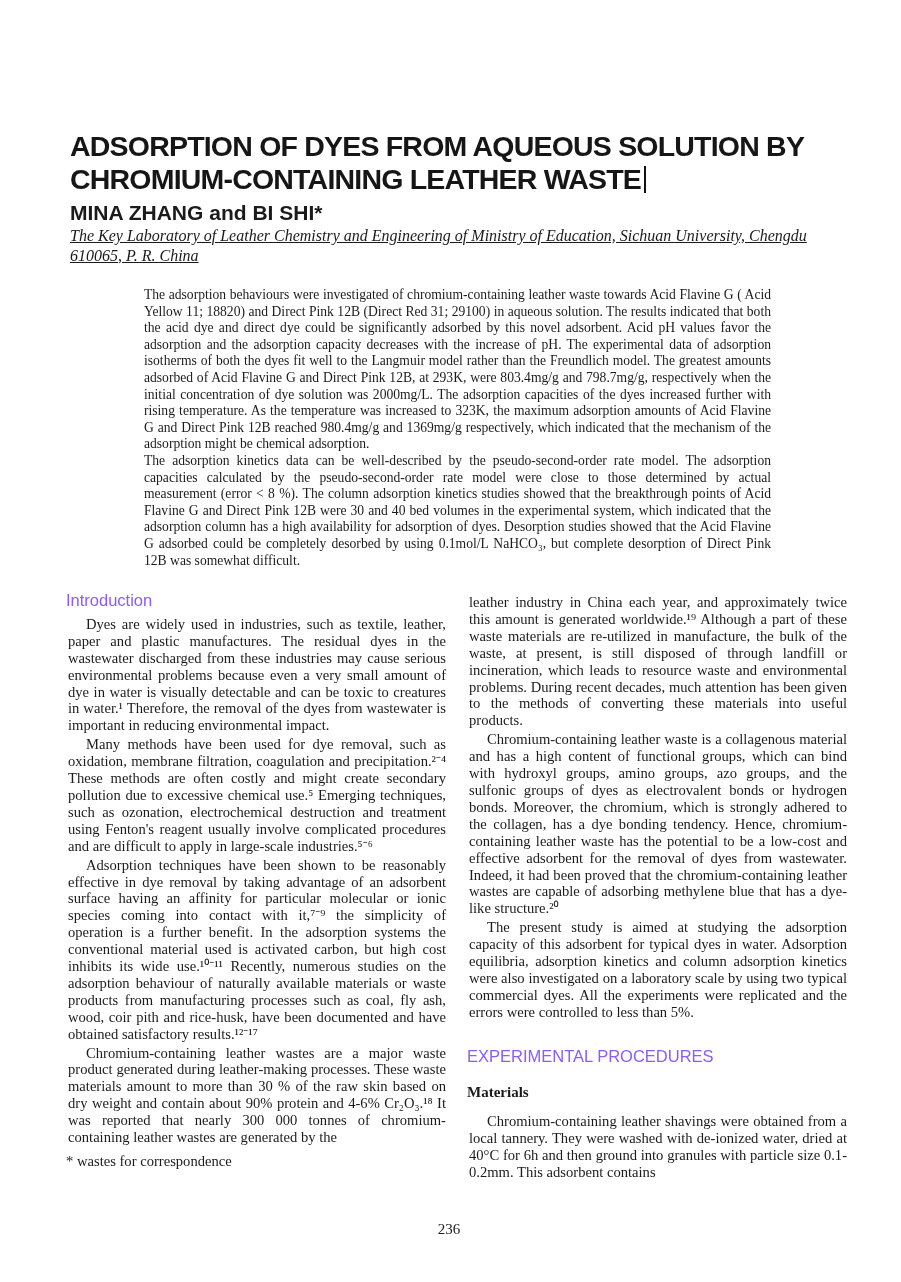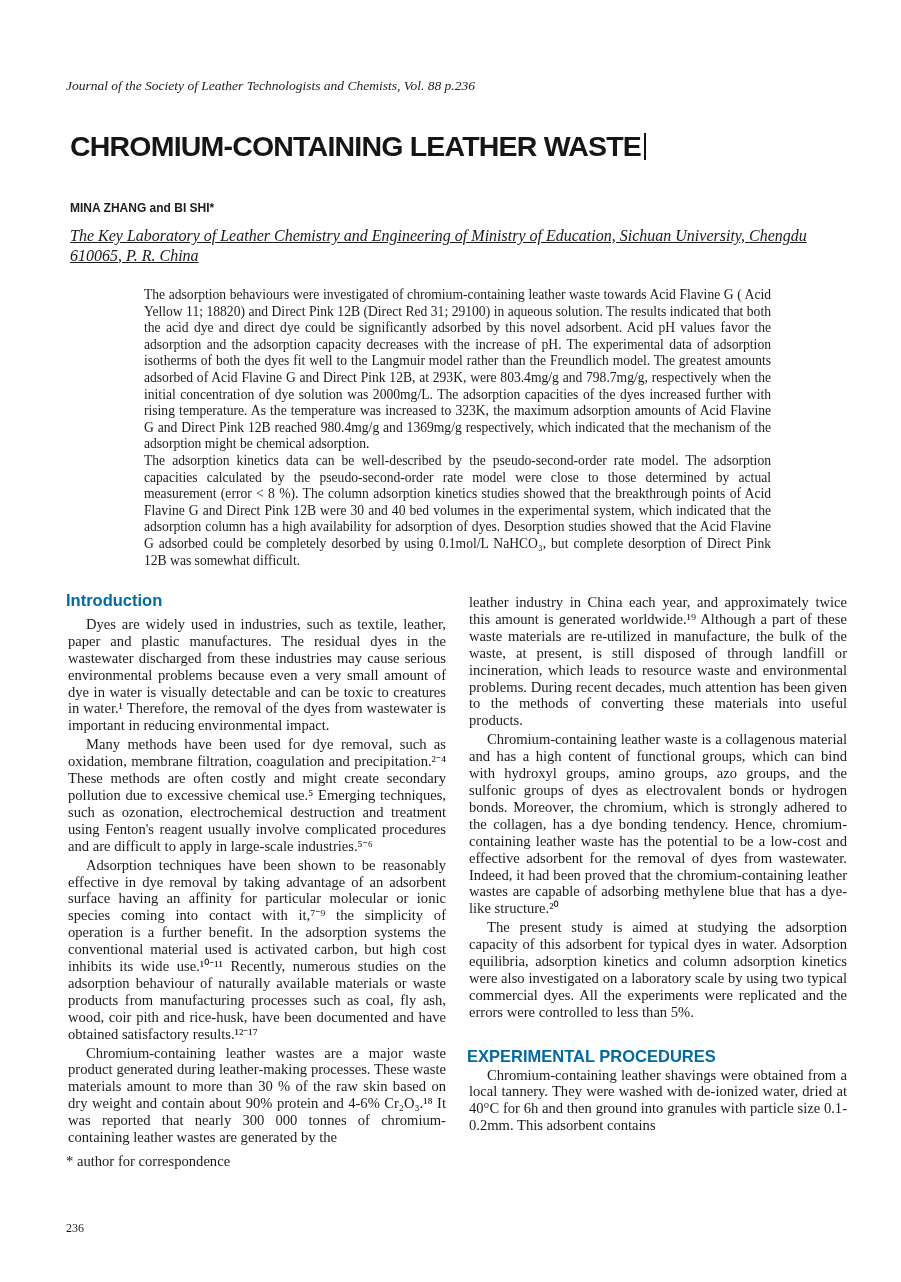--- a/index.html
+++ b/index.html
@@ -15,21 +15,21 @@
     position: absolute; left: 70px; top: 130px;
     font-family: "Liberation Sans", sans-serif; font-weight: bold;
     font-size: 28.5px; line-height: 33px; letter-spacing: -0.8px; color: #161616;
   }
   .caret {
     display: inline-block; width: 2px; height: 27px; background: #111;
     vertical-align: -4px; margin-left: 3px;
   }
   .authors {
     position: absolute; left: 70px; top: 201px;
-    font-family: "Liberation Sans", sans-serif; font-weight: bold; font-size: 12px;
+    font-family: "Liberation Sans", sans-serif; font-weight: bold; font-size: 21px;
   }
   .affiliation {
     position: absolute; left: 70px; top: 226px; width: 768px;
     font-family: "Liberation Serif", serif; font-style: italic;
     font-size: 16px; line-height: 19.5px; text-decoration: underline;
   }
   .summary {
     position: absolute; left: 144px; top: 287px; width: 627px;
     font-family: "Liberation Serif", serif; font-size: 13.6px; line-height: 16.6px;
     text-align: justify;
@@ -41,70 +41,71 @@
     display: flex; gap: 19px;
   }
   .col {
     width: 382px;
     font-family: "Liberation Serif", serif; font-size: 14.6px; line-height: 16.9px;
     text-align: justify;
   }
   .col p { margin: 2px; }
   .col p.indent { text-indent: 18px; }
   .section-sans {
-    font-family: "Liberation Sans", sans-serif; font-weight: bold;
-    font-size: 16.5px; margin: 0 0 7px 0; color: #0369a1;
+    font-family: "Liberation Sans", sans-serif; font-weight: normal;
+    font-size: 16.5px; margin: 0 0 7px 0; color: #8b5cf6;
   }
   .section-sans.exp { margin: 27px 0 0 0; }
   .materials-heading {
     font-family: "Liberation Serif", serif; font-weight: bold;
     font-size: 15px; margin: 19px 0 13px 0;
   }
   .footnote { margin-top: 7px; }
   .page-number {
     position: absolute; left: 66px; top: 1221px; width: 766px;
-    text-align: left; font-family: "Liberation Serif", serif; font-size: 12px;
+    text-align: center; font-family: "Liberation Serif", serif; font-size: 15px;
   }
 </style>
 </head>
 <body>
 
 <div class="page">
 
-  <div class="journal-line">Journal of the Society of Leather Technologists and Chemists, Vol. 88 p.236</div>
 
   <div class="title">
+    <div><span>ADSORPTION OF DYES FROM AQUEOUS SOLUTION BY</span></div>
     <div><span>CHROMIUM-CONTAINING LEATHER WASTE</span><span class="caret"></span></div>
   </div>
 
   <div class="authors">MINA ZHANG and BI SHI*</div>
 
   <div class="affiliation">The Key Laboratory of Leather Chemistry and Engineering of Ministry of Education, Sichuan University, Chengdu 610065, P. R. China</div>
 
   <div class="summary">
     <p>The adsorption behaviours were investigated of chromium-containing leather waste towards Acid Flavine G ( Acid Yellow 11; 18820) and Direct Pink 12B (Direct Red 31; 29100) in aqueous solution. The results indicated that both the acid dye and direct dye could be significantly adsorbed by this novel adsorbent. Acid pH values favor the adsorption and the adsorption capacity decreases with the increase of pH. The experimental data of adsorption isotherms of both the dyes fit well to the Langmuir model rather than the Freundlich model. The greatest amounts adsorbed of Acid Flavine G and Direct Pink 12B, at 293K, were 803.4mg/g and 798.7mg/g, respectively when the initial concentration of dye solution was 2000mg/L. The adsorption capacities of the dyes increased further with rising  temperature. As the temperature was increased to 323K, the maximum adsorption amounts of Acid Flavine G and Direct Pink 12B reached 980.4mg/g and 1369mg/g respectively, which indicated that the mechanism of the adsorption might be chemical adsorption.</p>
     <p>The adsorption kinetics data can be well-described by the pseudo-second-order rate model. The adsorption capacities calculated by the pseudo-second-order rate model were close to those determined by actual measurement (error &lt; 8 %). The column adsorption kinetics studies showed that the breakthrough points of Acid Flavine G and Direct Pink 12B were 30 and 40 bed volumes in the experimental system, which indicated that the adsorption column has a high availability for adsorption of dyes. Desorption studies showed that the Acid Flavine G adsorbed could be completely desorbed by using 0.1mol/L NaHCO₃, but complete desorption of Direct Pink 12B was somewhat difficult.</p>
   </div>
 
   <div class="columns">
 
     <div class="col">
       <h2 class="section-sans">Introduction</h2>
       <p class="indent">Dyes are widely used in industries, such as textile, leather, paper and plastic manufactures. The residual dyes in the wastewater discharged from these industries may cause serious environmental problems because even a very small amount of dye in water is visually detectable and can be toxic to creatures in water.¹ Therefore, the removal of the dyes from wastewater is important in reducing environmental impact.</p>
       <p class="indent">Many methods have been used for dye removal, such as oxidation, membrane filtration, coagulation and precipitation.²⁻⁴ These methods are often costly and might create secondary pollution due to excessive chemical use.⁵ Emerging techniques, such as ozonation, electrochemical destruction and treatment using Fenton's reagent usually involve complicated procedures and are difficult to apply in large-scale industries.⁵⁻⁶</p>
       <p class="indent">Adsorption techniques have been shown to be reasonably effective in dye removal by taking advantage of an adsorbent surface having an affinity for particular molecular or ionic species coming into contact with it,⁷⁻⁹ the simplicity of operation is a further benefit. In the adsorption systems the conventional material used is activated carbon, but high cost inhibits its wide use.¹⁰⁻¹¹ Recently, numerous studies on the adsorption behaviour of naturally available materials or waste products from manufacturing processes such as coal, fly ash, wood, coir pith and rice-husk, have been documented and have obtained satisfactory results.¹²⁻¹⁷</p>
       <p class="indent">Chromium-containing leather wastes are a major waste product generated during leather-making processes. These waste materials amount to more than 30 % of the raw skin based on dry weight and contain about 90% protein and 4-6% Cr₂O₃.¹⁸ It was reported that nearly 300 000 tonnes of chromium-containing leather wastes are generated by the</p>
-      <div class="footnote">* author for correspondence</div>
+      <div class="footnote">* wastes for correspondence</div>
     </div>
 
     <div class="col">
       <p>leather industry in China each year, and approximately twice this amount is generated worldwide.¹⁹ Although a part of these waste materials are re-utilized in manufacture, the bulk of the waste, at present, is still disposed of through landfill or incineration, which leads to resource waste and environmental problems. During recent decades, much attention has been given to the methods of converting these materials into useful products.</p>
       <p class="indent">Chromium-containing leather waste is a collagenous material and has a high content of functional groups, which can bind with hydroxyl groups, amino groups, azo groups, and the sulfonic groups of dyes as electrovalent bonds or hydrogen bonds. Moreover, the chromium, which is strongly adhered to the collagen, has a dye bonding tendency. Hence, chromium-containing leather waste has the potential to be a low-cost and effective adsorbent for the removal of dyes from wastewater. Indeed, it had been proved that the chromium-containing leather wastes are capable of adsorbing methylene blue that has a dye-like structure.²⁰</p>
       <p class="indent">The present study is aimed at studying the adsorption capacity of this adsorbent for typical dyes in water. Adsorption equilibria, adsorption kinetics and column adsorption kinetics were also investigated on a laboratory scale by using two typical commercial dyes. All the experiments were replicated and the errors were controlled to less than 5%.</p>
       <h2 class="section-sans exp">EXPERIMENTAL PROCEDURES</h2>
+      <h3 class="materials-heading">Materials</h3>
       <p class="indent">Chromium-containing leather shavings were obtained from a local tannery. They were washed with de-ionized water, dried at 40°C for 6h and then ground into granules with particle size 0.1-0.2mm. This adsorbent contains</p>
     </div>
 
   </div>
 
   <div class="page-number">236</div>
 
 </div>
 
 </body></html>

